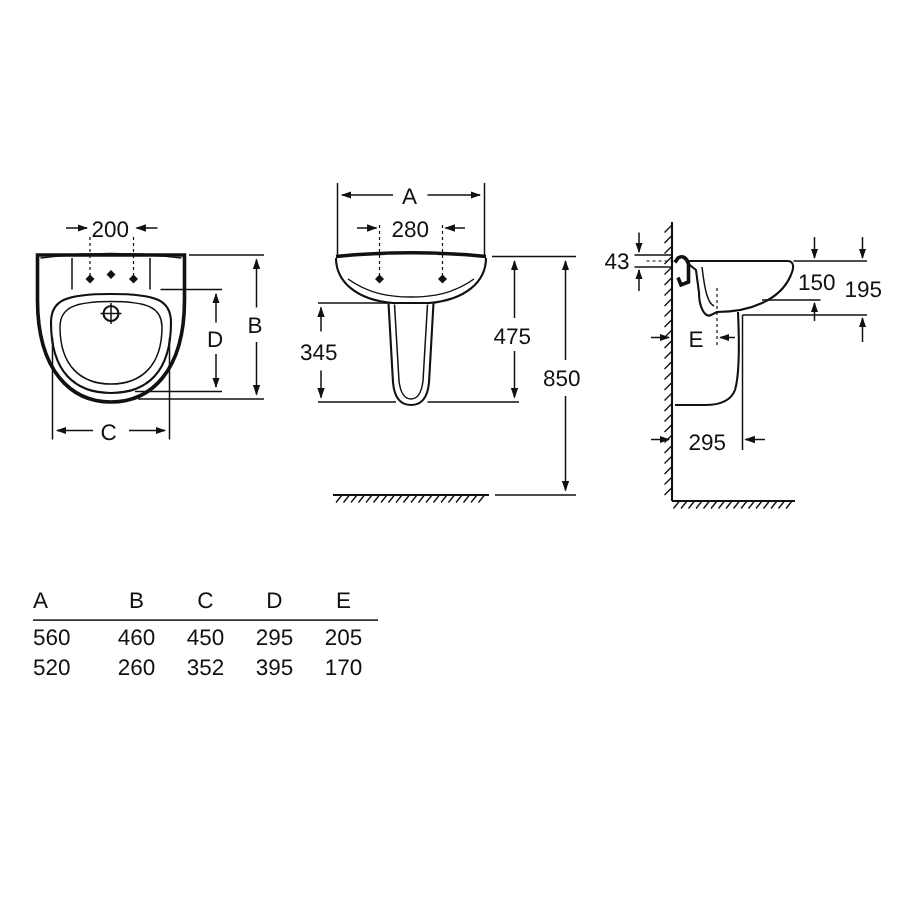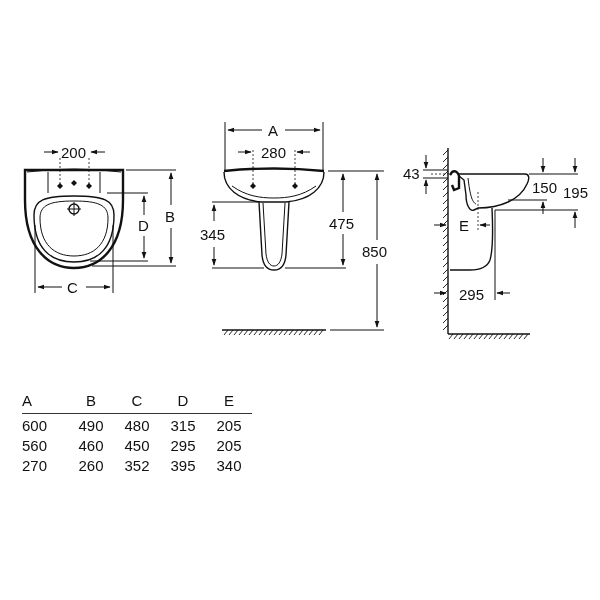--- a/index.html
+++ b/index.html
@@ -176,35 +176,28 @@
       <tr>
         <th>A</th>
         <th>B</th>
         <th>C</th>
         <th>D</th>
         <th>E</th>
       </tr>
     </thead>
     <tbody>
       <tr>
-        <td>600</td>
-        <td>490</td>
-        <td>480</td>
-        <td>315</td>
-        <td>205</td>
-      </tr>
-      <tr>
         <td>560</td>
         <td>460</td>
         <td>450</td>
         <td>295</td>
         <td>205</td>
       </tr>
       <tr>
-        <td>270</td>
+        <td>520</td>
         <td>260</td>
         <td>352</td>
         <td>395</td>
-        <td>340</td>
+        <td>170</td>
       </tr>
     </tbody>
   </table>
 </div>
 
 </body></html>

